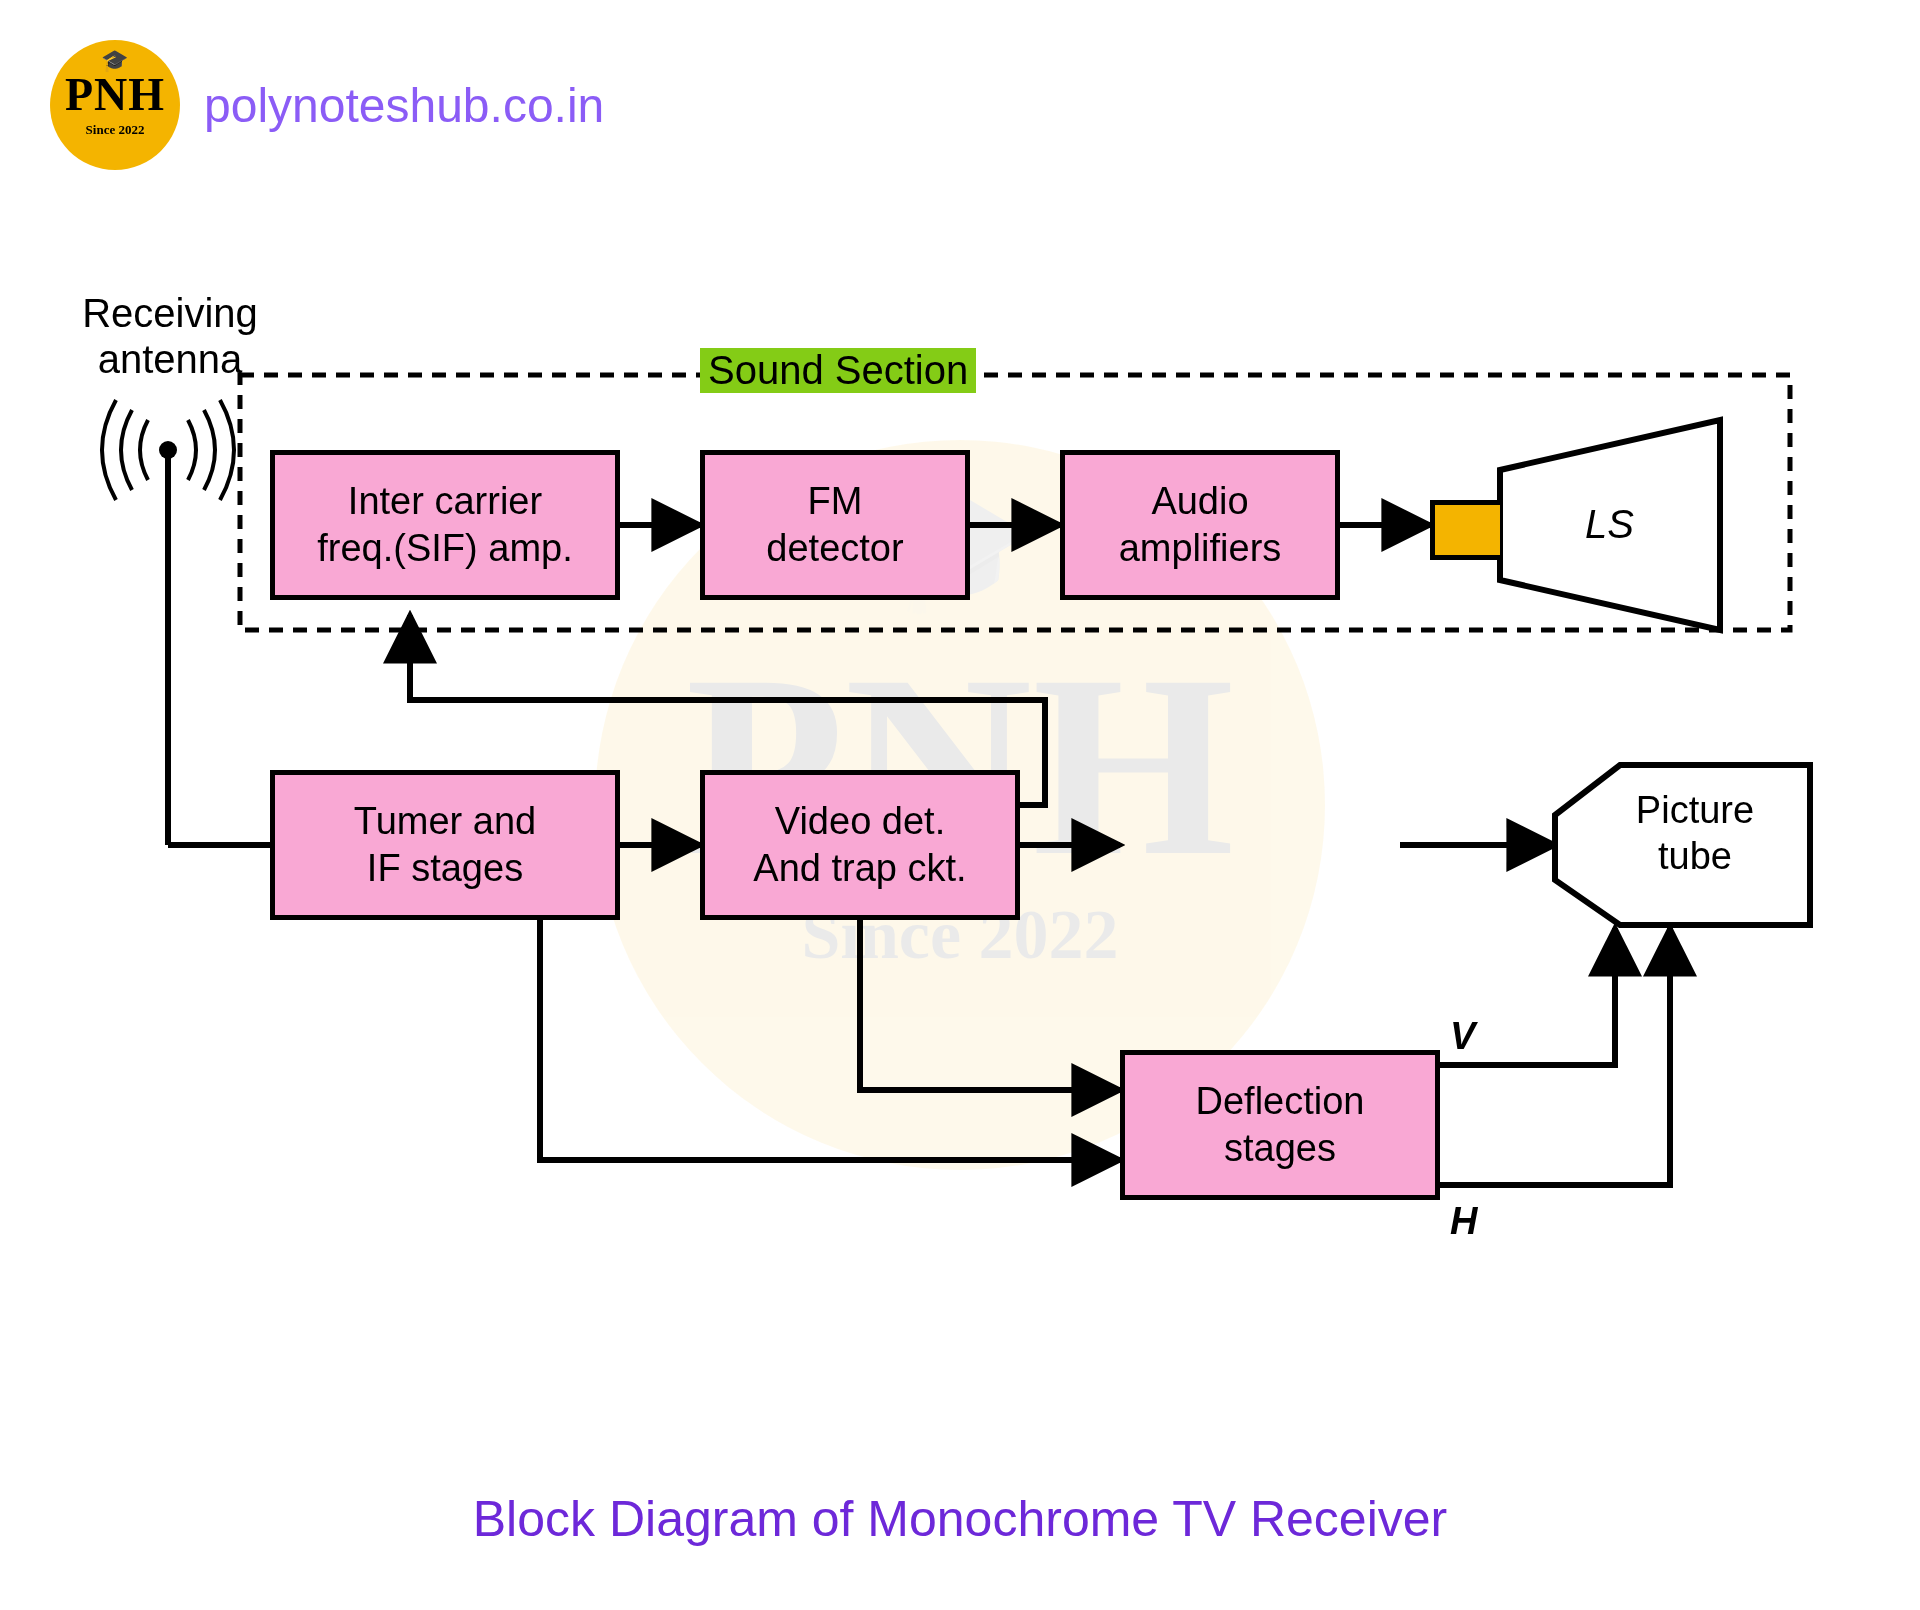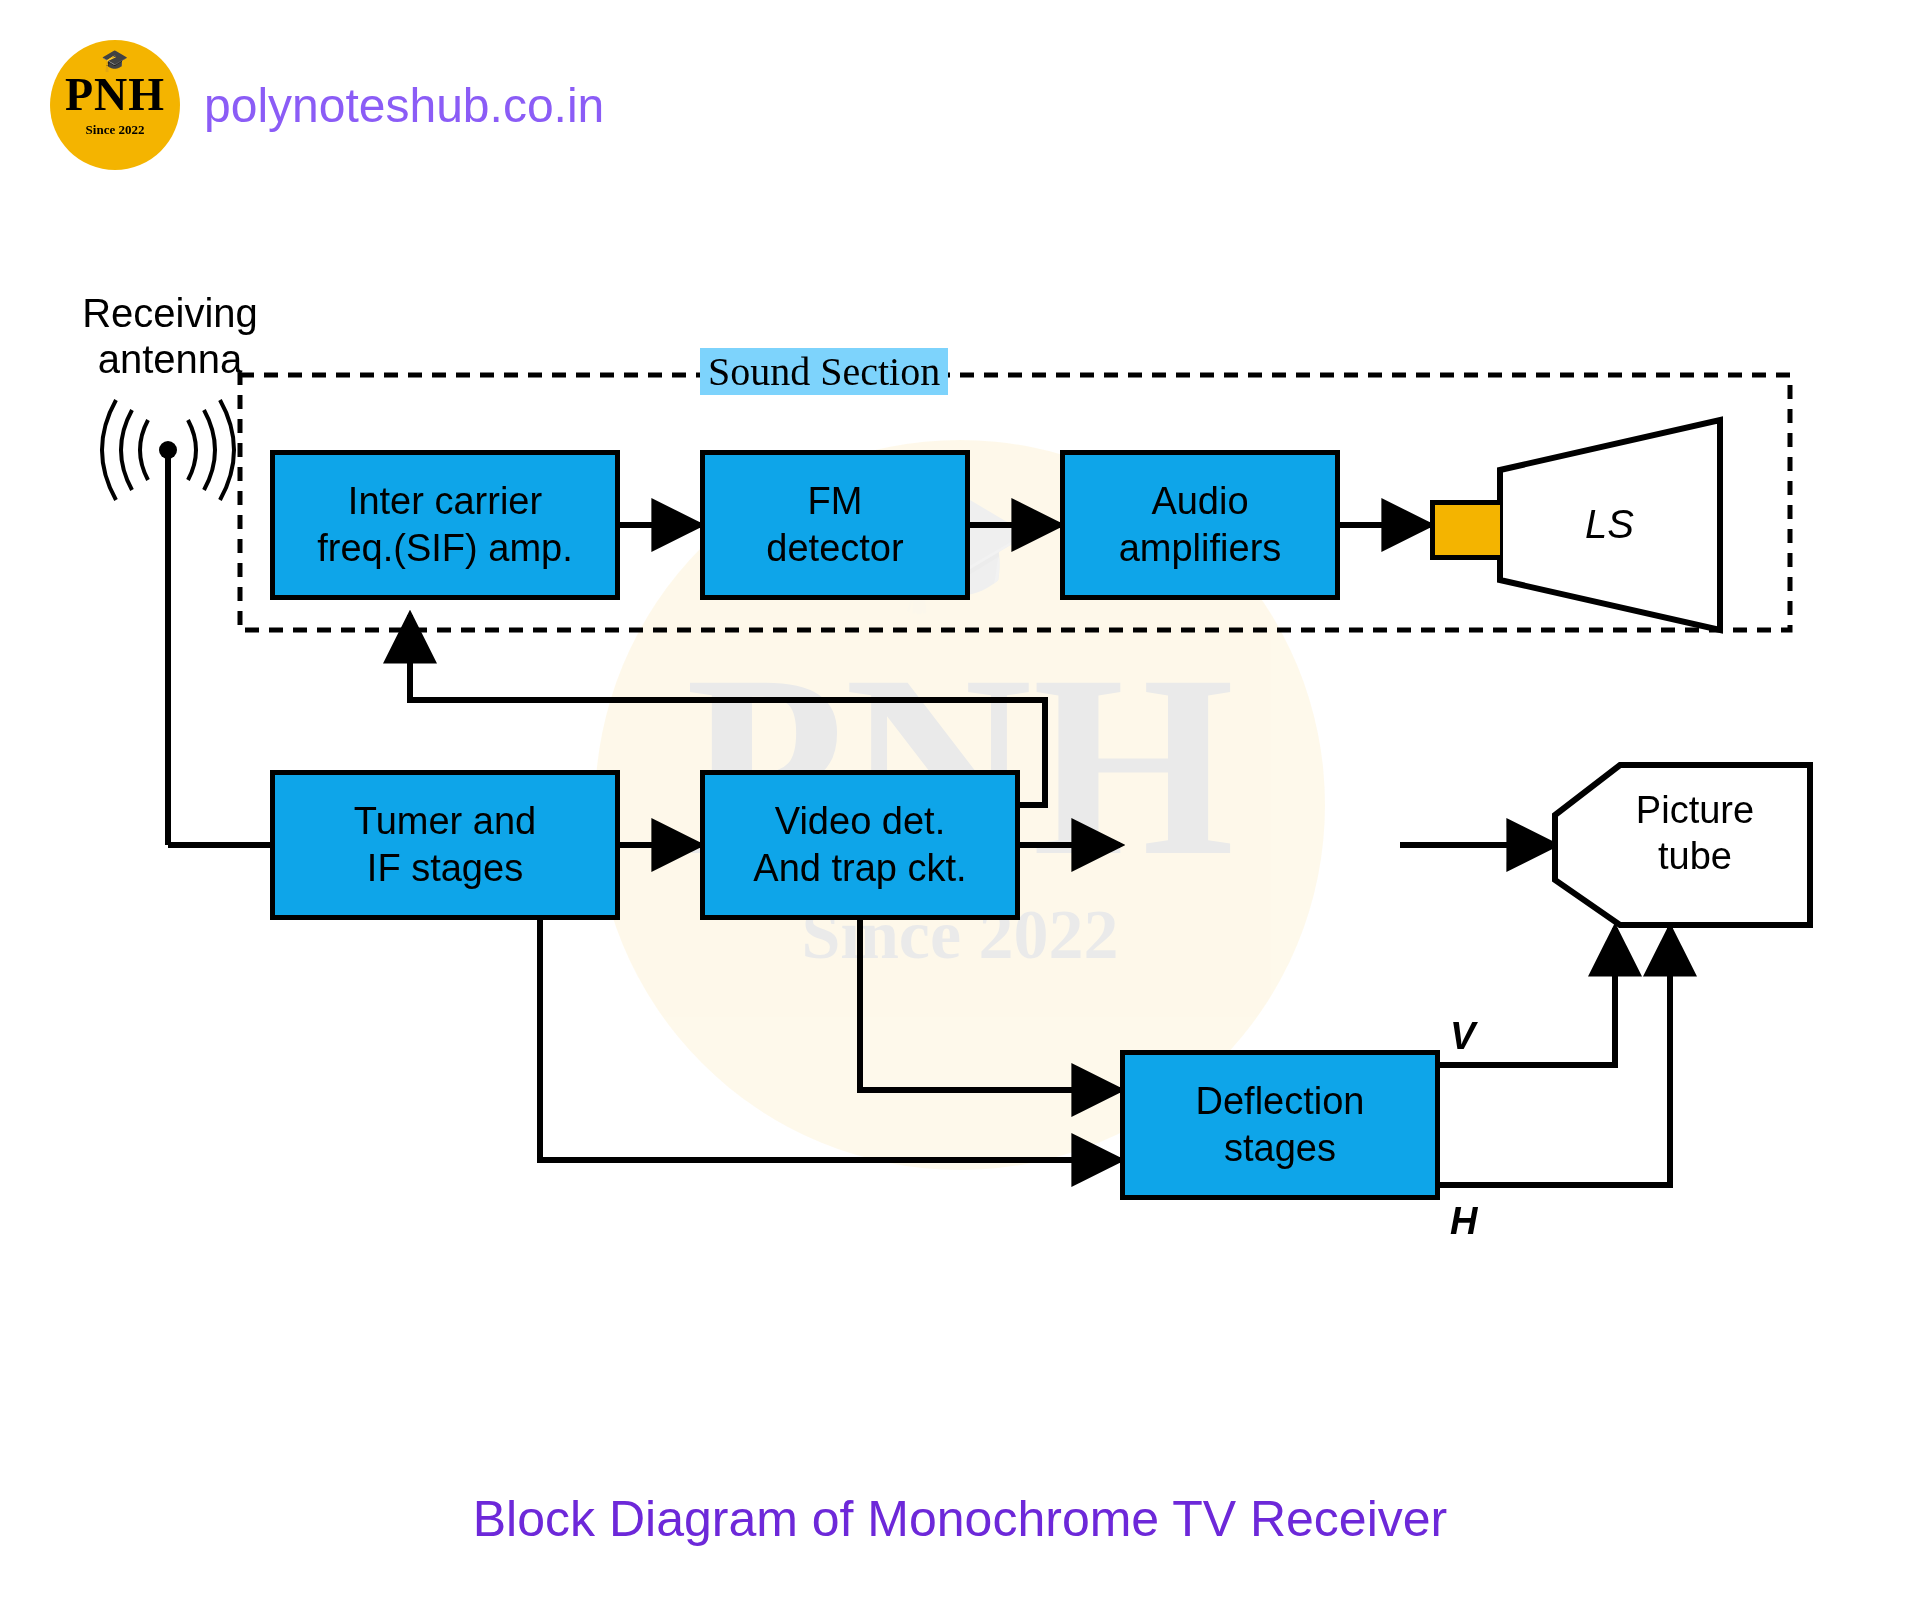--- a/index.html
+++ b/index.html
@@ -98,21 +98,21 @@
     position: absolute;
     left: 0;
     top: 0;
     width: 100%;
     height: 100%;
     overflow: visible;
   }
 
   .block {
     position: absolute;
-    background: #0ea5e9;
+    background: #f9a8d4;
     border: 5px solid #000;
     display: flex;
     align-items: center;
     justify-content: center;
     text-align: center;
     font-family: Arial, sans-serif;
     font-size: 38px;
     line-height: 1.25;
     padding: 6px 2px;
     z-index: 3;
@@ -177,24 +177,23 @@
     line-height: 1.15;
     text-align: center;
     width: 200px;
     z-index: 3;
   }
   .section-label {
     position: absolute;
     left: 640px;
     top: 28px;
     font-size: 40px;
-    background: #7dd3fc;
+    background: #84cc16;
     padding: 0 8px;
     z-index: 4;
-    font-family: Liberation Serif, serif;
   }
   .vlabel {
     position: absolute;
     left: 1390px;
     top: 695px;
     font-size: 38px;
     font-style: italic;
     font-weight: 700;
     z-index: 3;
   }

